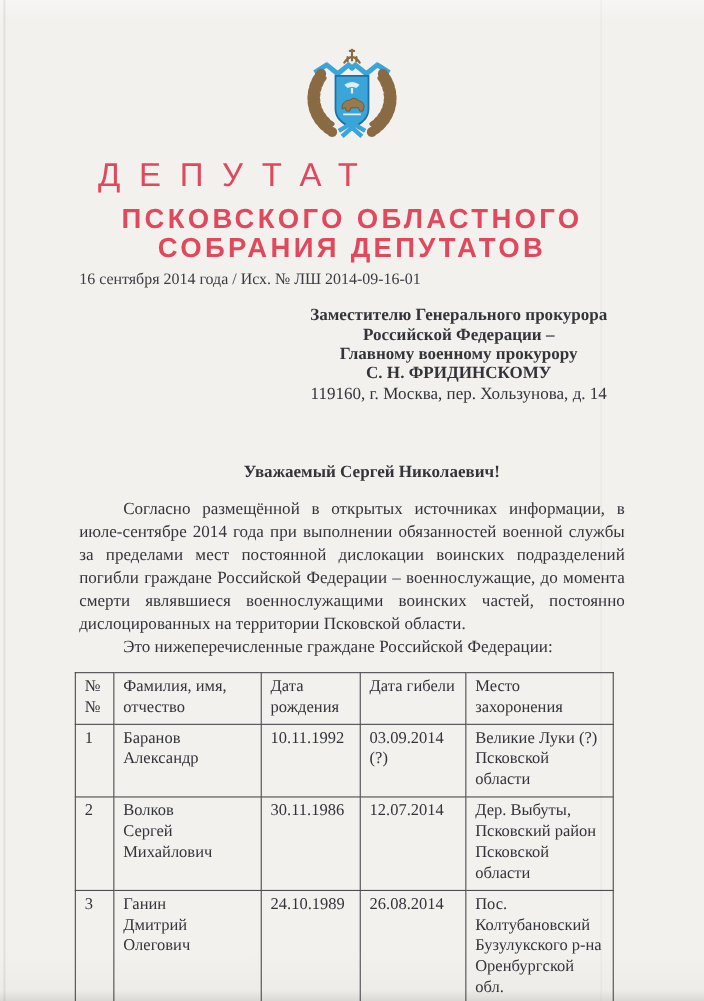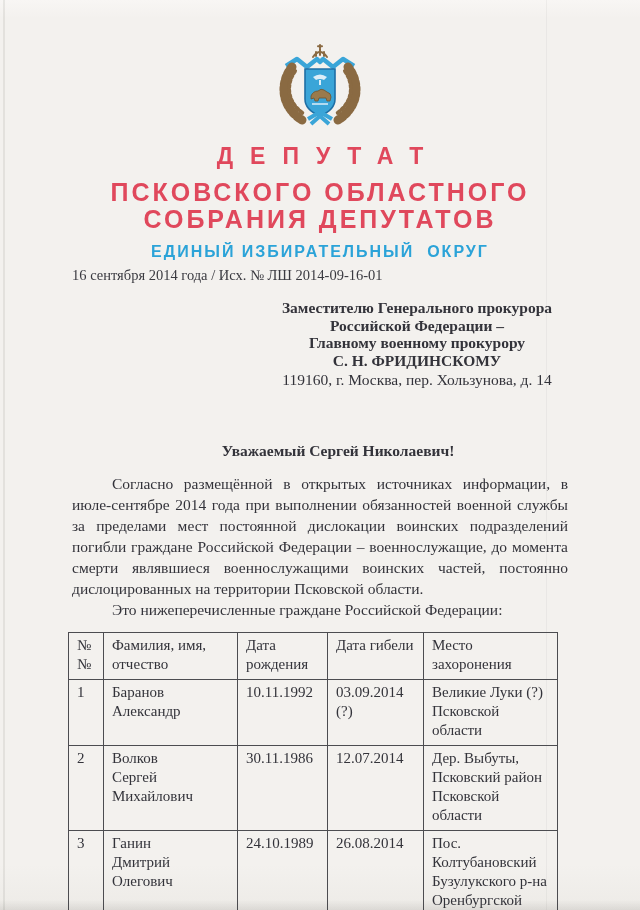--- a/index.html
+++ b/index.html
@@ -27,24 +27,24 @@
   }
   .edge-bottom {
     position: absolute; left: 0; right: 0; bottom: 0; height: 10px;
     background: linear-gradient(180deg, rgba(0,0,0,0) 0%, rgba(60,55,50,0.10) 100%);
   }
 
   
   .emblem { display: block; margin: 44px auto 0; }
   .lh-title {
     margin-top: 13px;
-    text-align: center;
+    text-align: left;
     font-family: "Liberation Sans", sans-serif;
-    font-weight: bold;
-    font-size: 23px;
+    font-weight: normal;
+    font-size: 30px;
     letter-spacing: 17px;
     text-indent: 17px;
     color: #e0485c;
   }
   .lh-sub {
     margin-top: 9px;
     text-align: center;
     font-family: "Liberation Sans", sans-serif;
     font-weight: bold;
     font-size: 25px;
@@ -152,21 +152,20 @@
       <path d="M38 75 L50 68 L62 75"></path>
       <path d="M41 80 L50 72 L59 80"></path>
     </g>
   </svg>
 
   <div class="lh-title">ДЕПУТАТ</div>
   <div class="lh-sub">
     <div>ПСКОВСКОГО ОБЛАСТНОГО</div>
     <div>СОБРАНИЯ ДЕПУТАТОВ</div>
   </div>
-  <div class="lh-district">ЕДИНЫЙ ИЗБИРАТЕЛЬНЫЙ  ОКРУГ</div>
 
   <div class="ref-line">16 сентября 2014 года / Исх. № ЛШ 2014-09-16-01</div>
 
   <div class="addressee">
     <div class="b">Заместителю Генерального прокурора</div>
     <div class="b">Российской Федерации –</div>
     <div class="b">Главному военному прокурору</div>
     <div class="b">С. Н. ФРИДИНСКОМУ</div>
     <div class="addr">119160, г. Москва, пер. Хользунова, д. 14</div>
   </div>

